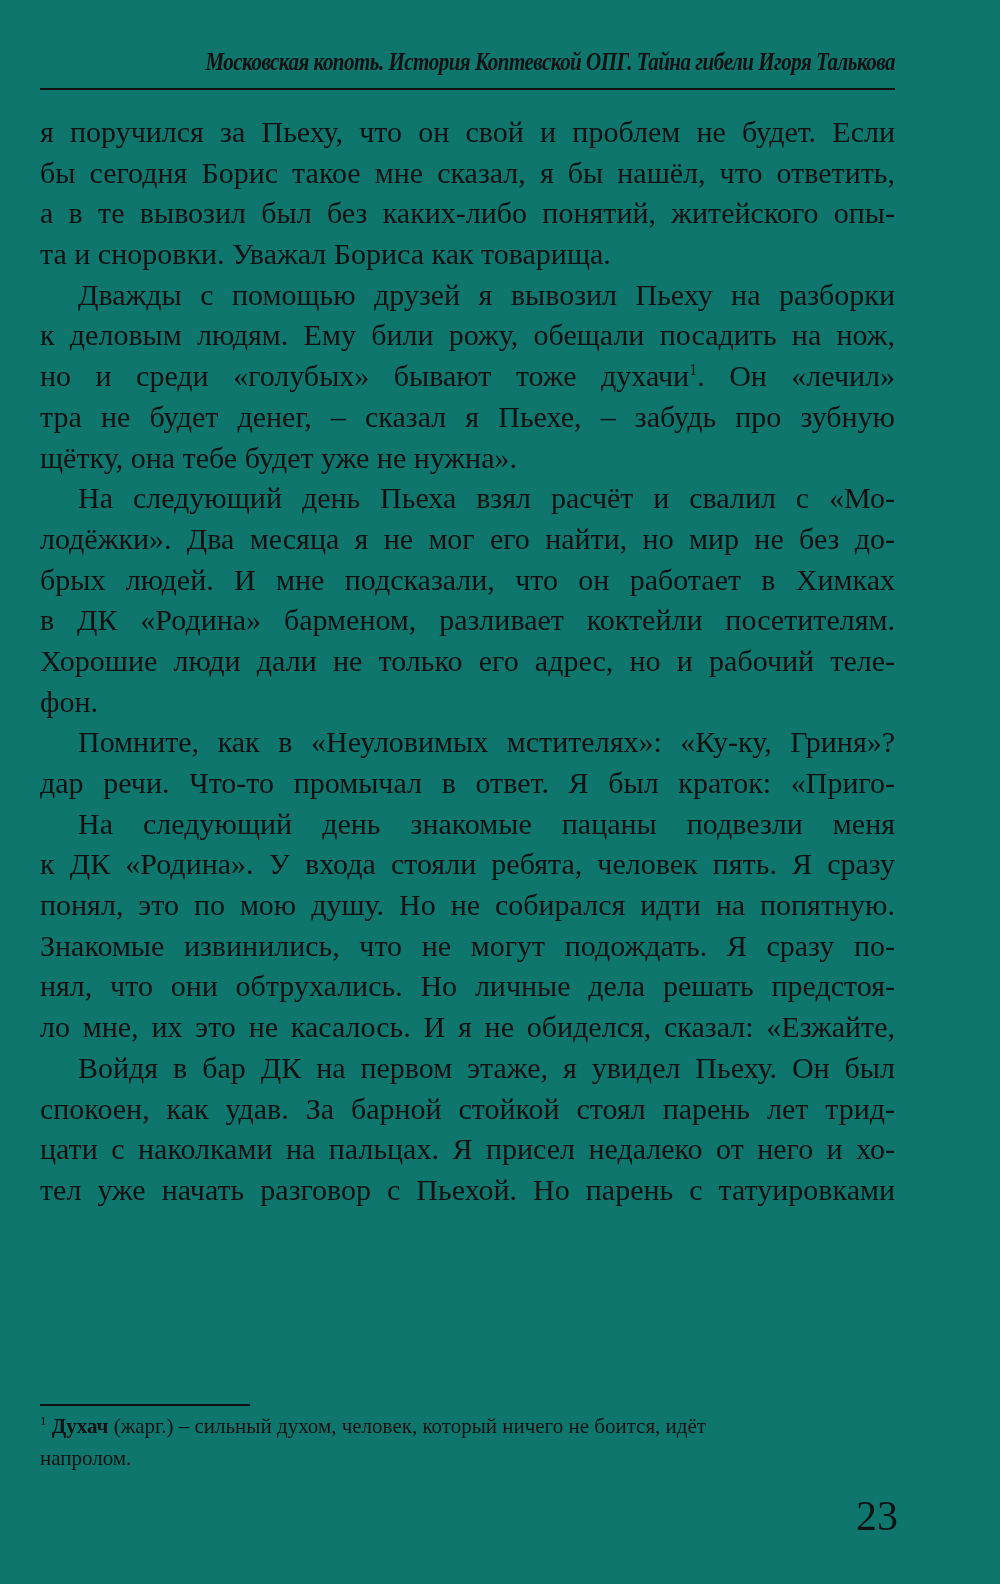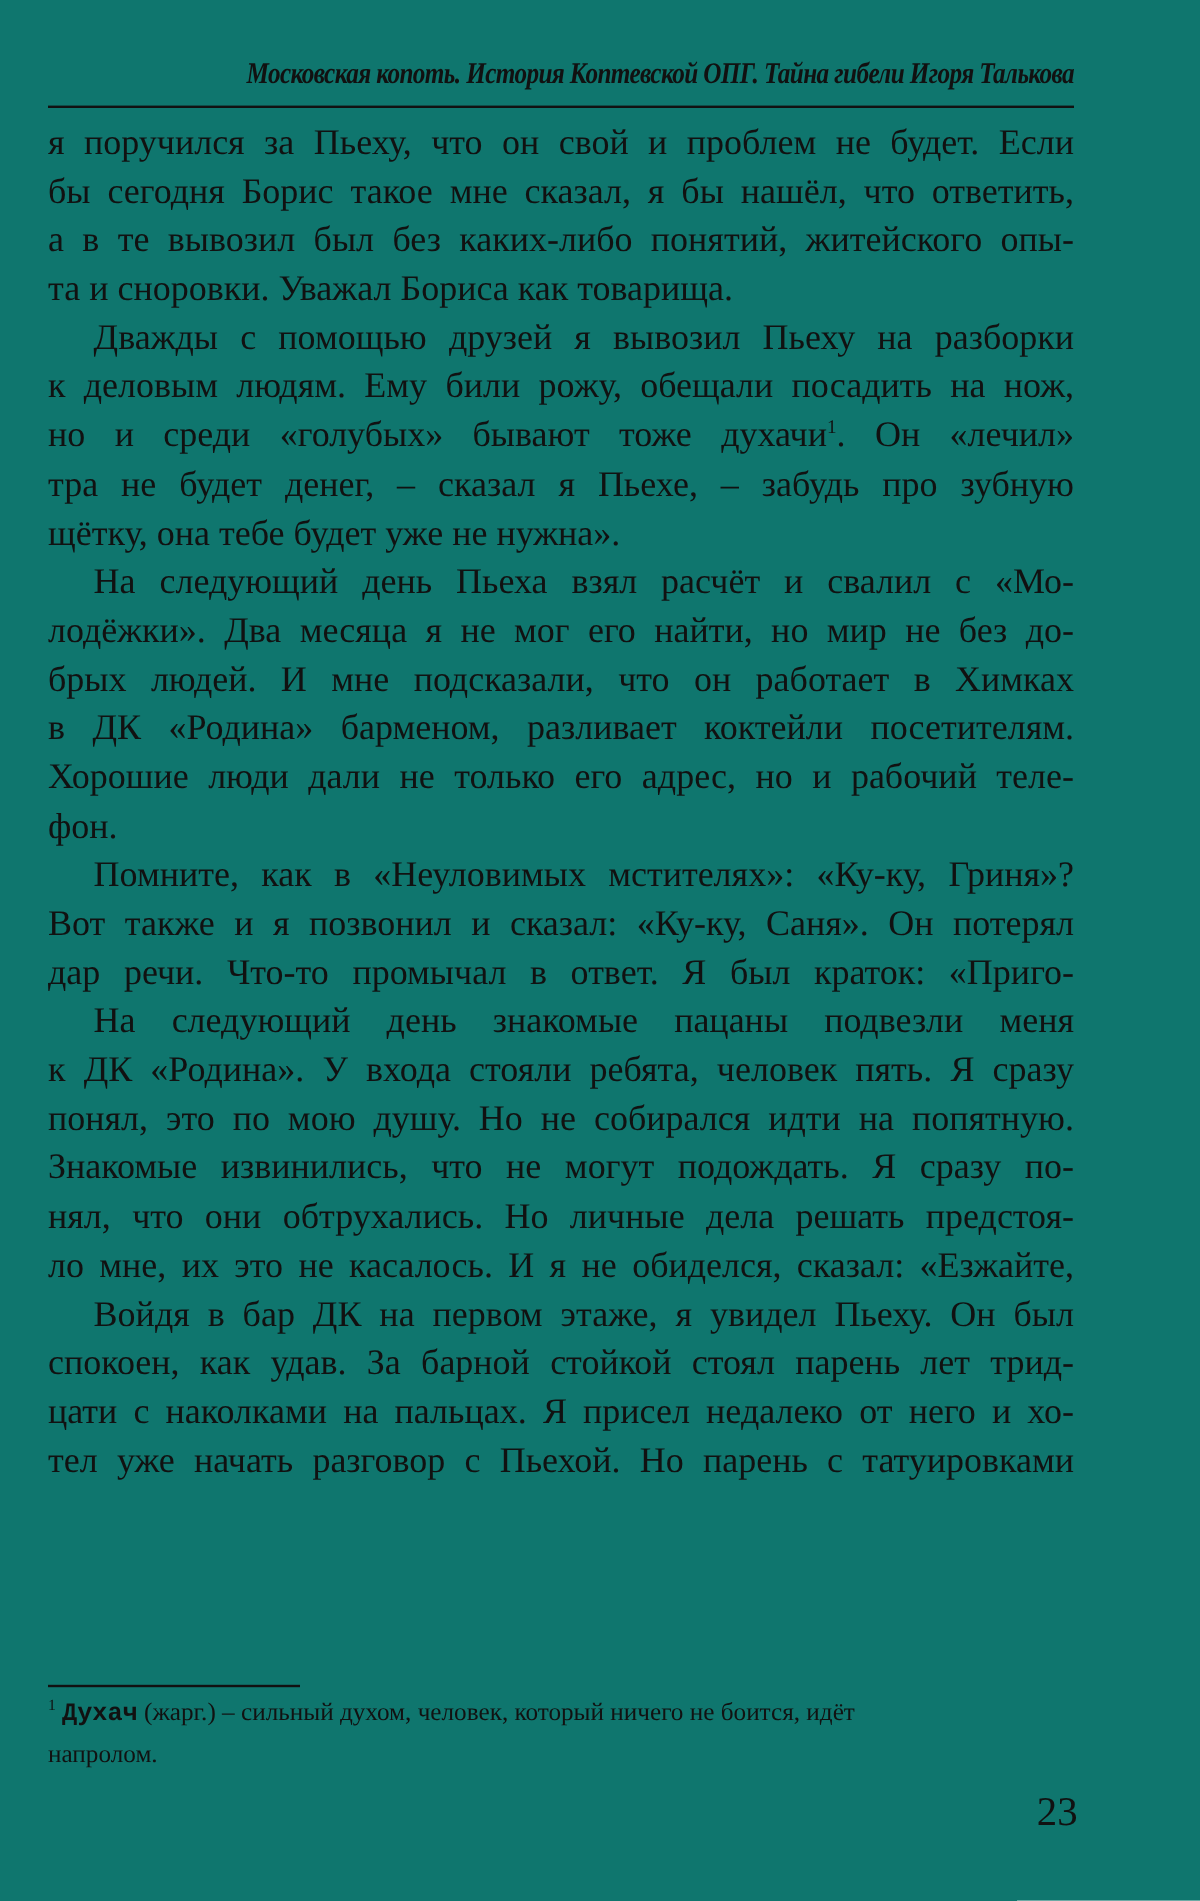--- a/index.html
+++ b/index.html
@@ -6,38 +6,38 @@
   body { width: 1000px; height: 1584px; position: relative; overflow: hidden; color: #111; }
   .page { position: absolute; left: 0; top: 0; width: 1000px; height: 1584px; background: #0f766e; }
   .running-head {
     position: absolute; left: 40px; top: 48px; width: 855px;
     font-family: "Liberation Serif", serif; font-style: italic; font-weight: bold;
     font-size: 25px; letter-spacing: -0.6px; text-align: right;
     transform: scaleX(0.84); transform-origin: right center; white-space: nowrap;
   }
   .head-rule { position: absolute; left: 40px; top: 88px; width: 855px; height: 2px; background: #111; }
   .body-text {
-    position: absolute; left: 40px; top: 99px; width: 855px;
+    position: absolute; left: 40px; top: 112px; width: 855px;
     font-family: "Liberation Serif", serif; font-size: 30px; line-height: 40.7px;
   }
   .line { display: block; white-space: nowrap; text-align: justify; text-align-last: justify; height: 40.7px; overflow: visible; }
   .line.last { text-align-last: left; }
   .line.indent { padding-left: 38px; }
   sup.fn-ref { font-size: 16px; line-height: 0; vertical-align: super; }
   .fn-rule { position: absolute; left: 40px; top: 1404px; width: 210px; height: 1.5px; background: #111; }
   .footnote {
     position: absolute; left: 40px; top: 1410px; width: 855px;
     font-family: "Liberation Serif", serif; font-size: 21px; line-height: 32px;
   }
   .footnote .fn-line { display: block; white-space: nowrap; }
-  .footnote b { font-weight: bold; font-family: Liberation Mono, monospace; }
+  .footnote b { font-weight: bold; }
   .footnote sup { font-size: 13px; vertical-align: super; line-height: 0; }
   .page-number {
     position: absolute; left: 850px; top: 1492px; width: 48px; text-align: right;
-    font-family: "Liberation Serif", serif; font-size: 34px;
+    font-family: "Liberation Serif", serif; font-size: 42px;
   }
 </style>
 </head>
 <body>
 
 <div class="page">
   <div class="running-head">Московская копоть. История Коптевской ОПГ. Тайна гибели Игоря Талькова</div>
   <div class="head-rule"></div>
 
   <div class="body-text" id="body-text">
@@ -57,21 +57,20 @@
       <div>
         <span class="line indent">На следующий день Пьеха взял расчёт и свалил с «Мо-</span>
         <span class="line">лодёжки». Два месяца я не мог его найти, но мир не без до-</span>
         <span class="line">брых людей. И мне подсказали, что он работает в Химках</span>
         <span class="line">в ДК «Родина» барменом, разливает коктейли посетителям.</span>
         <span class="line">Хорошие люди дали не только его адрес, но и рабочий теле-</span>
         <span class="line last">фон.</span>
       </div>
       <div>
         <span class="line indent">Помните, как в «Неуловимых мстителях»: «Ку-ку, Гриня»?</span>
-        <span class="line">Вот также и я позвонил и сказал: «Ку-ку, Саня». Он потерял</span>
         <span class="line">дар речи. Что-то промычал в ответ. Я был краток: «Приго-</span>
       </div>
       <div>
         <span class="line indent">На следующий день знакомые пацаны подвезли меня</span>
         <span class="line">к ДК «Родина». У входа стояли ребята, человек пять. Я сразу</span>
         <span class="line">понял, это по мою душу. Но не собирался идти на попятную.</span>
         <span class="line">Знакомые извинились, что не могут подождать. Я сразу по-</span>
         <span class="line">нял, что они обтрухались. Но личные дела решать предстоя-</span>
         <span class="line">ло мне, их это не касалось. И я не обиделся, сказал: «Езжайте,</span>
       </div>

